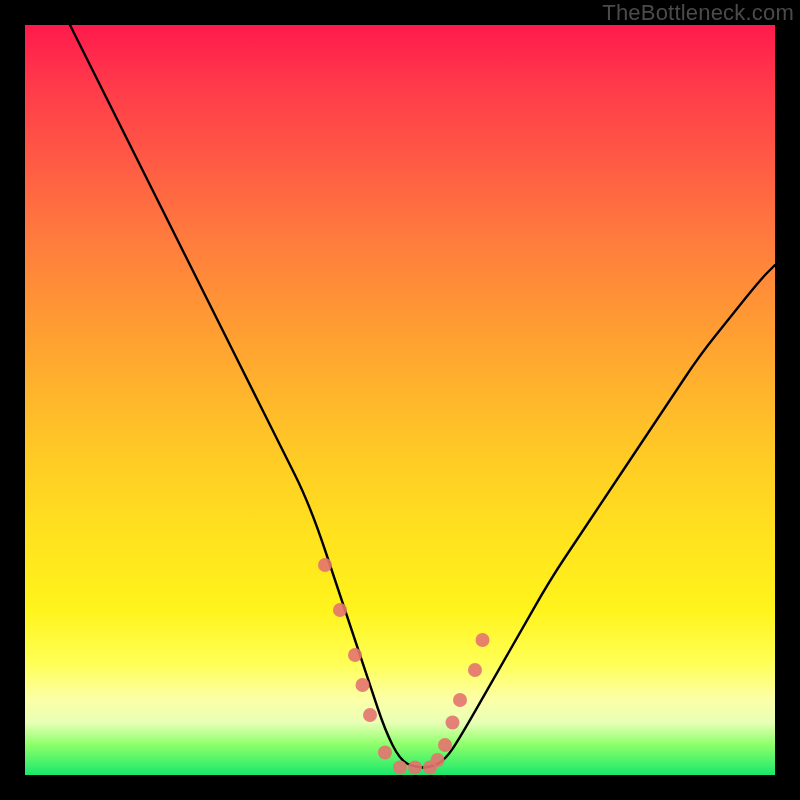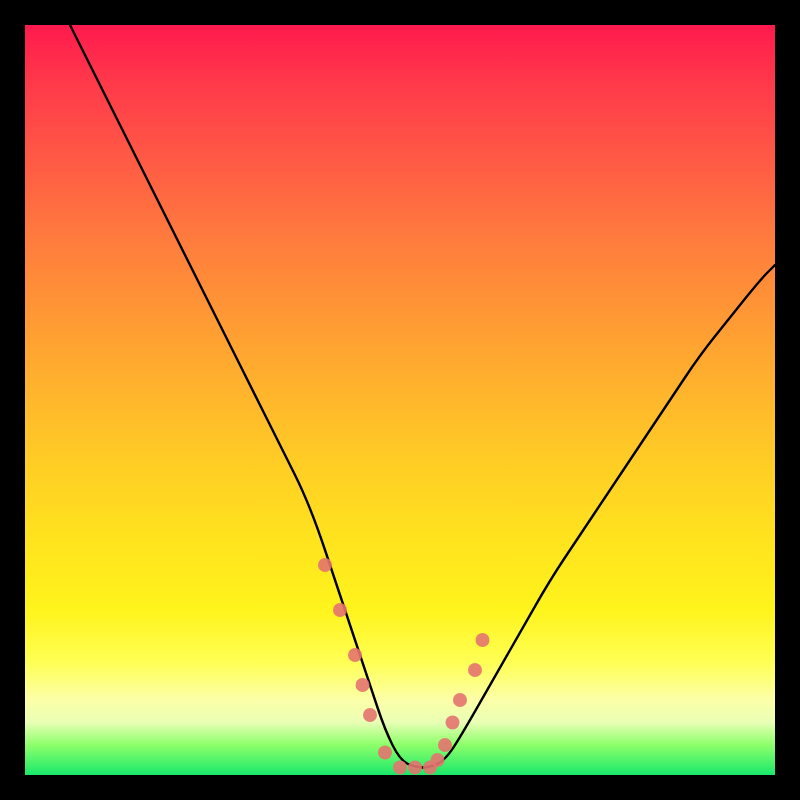--- a/index.html
+++ b/index.html
@@ -57,20 +57,21 @@
     top: 0;
     width: 750px;
     height: 750px;
     overflow: visible;
   }
 </style>
 </head>
 <body>
 
 <div class="frame">
+  <div class="watermark">TheBottleneck.com</div>
   <div class="plot">
     <svg class="curve" viewBox="0 0 750 750" preserveAspectRatio="none">
       <path id="curve-path" fill="none" stroke="#000" stroke-width="2.4" stroke-linecap="round" d="M 45.0 0.0 Q 45.0 0.0 60.0 30.0 Q 75.0 60.0 90.0 90.0 Q 105.0 120.0 120.0 150.0 Q 135.0 180.0 150.0 210.0 Q 165.0 240.0 180.0 270.0 Q 195.0 300.0 210.0 330.0 Q 225.0 360.0 240.0 390.0 Q 255.0 420.0 270.0 450.0 Q 285.0 480.0 300.0 525.0 Q 315.0 570.0 322.5 592.5 Q 330.0 615.0 337.5 637.5 Q 345.0 660.0 352.5 682.5 Q 360.0 705.0 367.5 720.0 Q 375.0 735.0 382.5 738.8 Q 390.0 742.5 397.5 742.5 Q 405.0 742.5 412.5 738.8 Q 420.0 735.0 427.5 723.8 Q 435.0 712.5 450.0 686.3 Q 465.0 660.0 480.0 633.8 Q 495.0 607.5 510.0 581.3 Q 525.0 555.0 540.0 532.5 Q 555.0 510.0 570.0 487.5 Q 585.0 465.0 600.0 442.5 Q 615.0 420.0 630.0 397.5 Q 645.0 375.0 660.0 352.5 Q 675.0 330.0 690.0 311.3 Q 705.0 292.5 720.0 273.8 Q 735.0 255.0 742.5 247.5 T 750.0 240.0"></path>
       <g id="markers">
           <circle cx="300.0" cy="540.0" r="7" fill="#e4736f" fill-opacity="0.9"></circle>
           <circle cx="315.0" cy="585.0" r="7" fill="#e4736f" fill-opacity="0.9"></circle>
           <circle cx="330.0" cy="630.0" r="7" fill="#e4736f" fill-opacity="0.9"></circle>
           <circle cx="337.5" cy="660.0" r="7" fill="#e4736f" fill-opacity="0.9"></circle>
           <circle cx="345.0" cy="690.0" r="7" fill="#e4736f" fill-opacity="0.9"></circle>
           <circle cx="360.0" cy="727.5" r="7" fill="#e4736f" fill-opacity="0.9"></circle>

